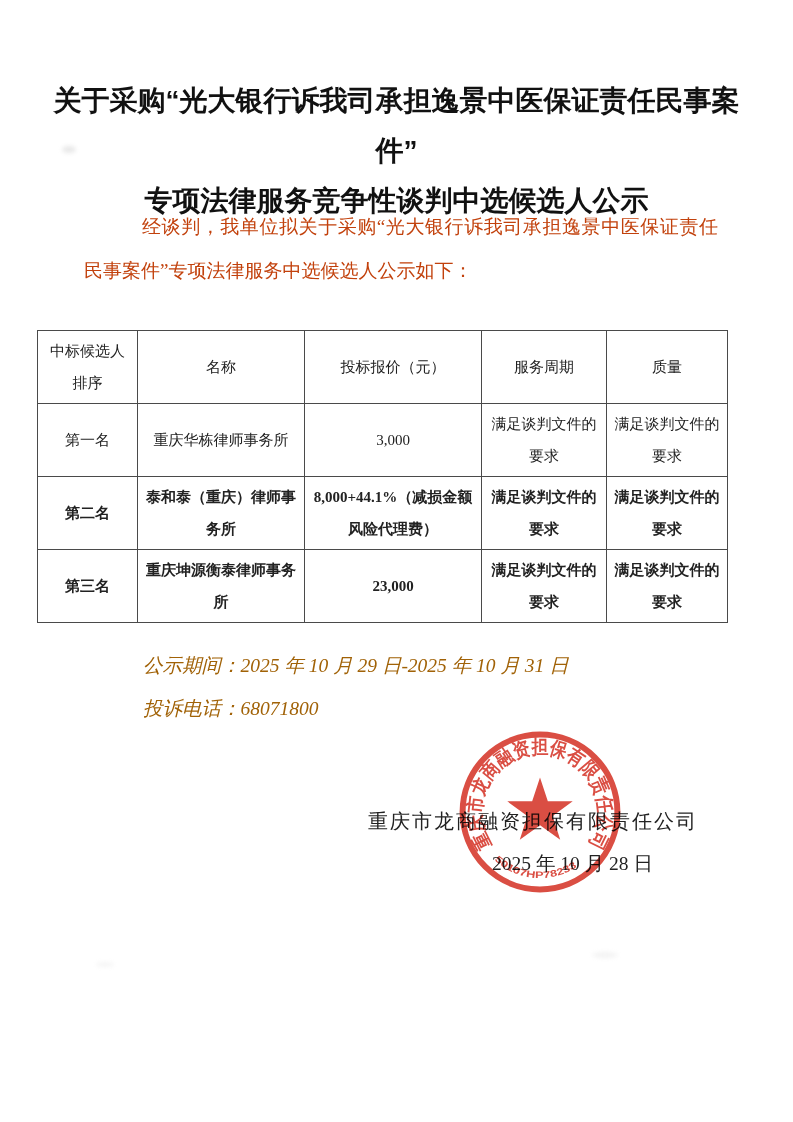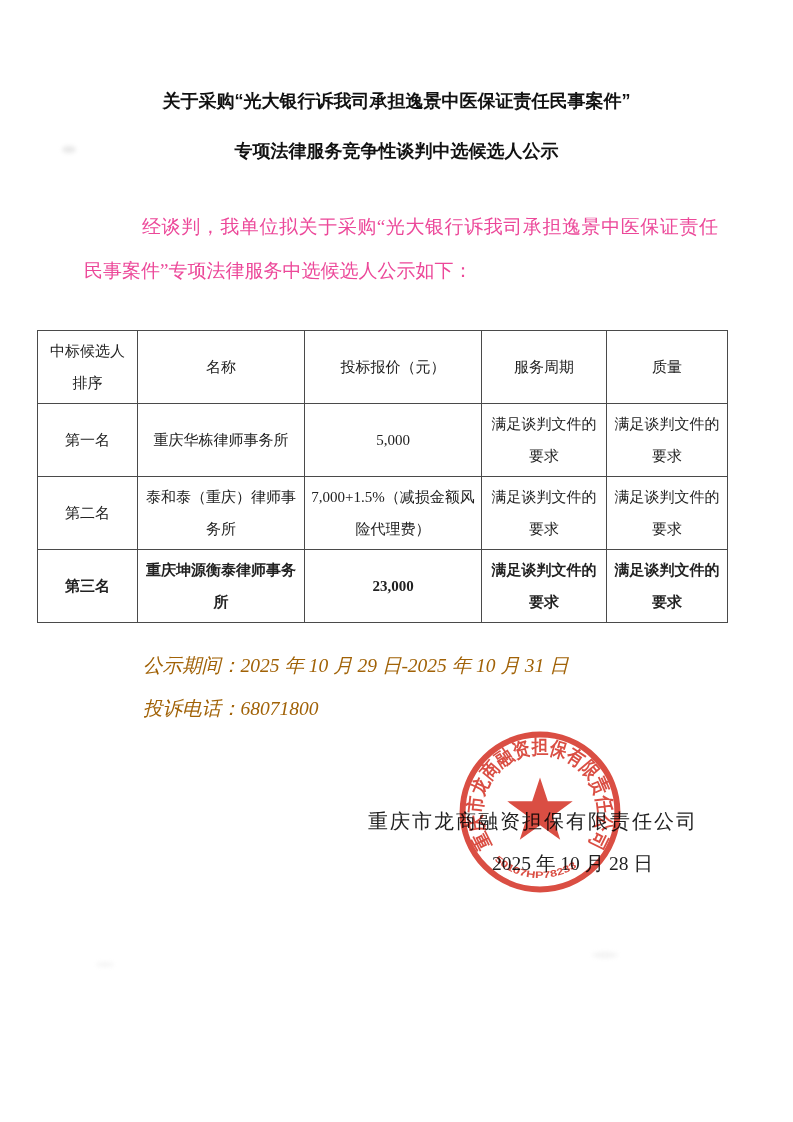--- a/index.html
+++ b/index.html
@@ -15,35 +15,35 @@
     color: #1c1c1c;
   }
   .title-block {
     position: absolute;
     top: 76px;
     left: 40px;
     width: 713px;
     text-align: center;
     font-family: "Liberation Sans", sans-serif;
     font-weight: 700;
-    font-size: 18px;
+    font-size: 28px;
     line-height: 50px;
     color: #111;
     letter-spacing: 0px;
   }
   .intro {
     position: absolute;
     top: 205px;
     left: 84px;
     width: 634px;
     font-size: 19px;
     line-height: 44px;
     text-align: justify;
     text-indent: 58px;
-    color: #ec4899;
+    color: #c2410c;
   }
   table.bid-table {
     position: absolute;
     top: 330px;
     left: 37px;
     width: 690px;
     border-collapse: collapse;
     table-layout: fixed;
     font-size: 15px;
     color: #222;
@@ -51,21 +51,21 @@
   table.bid-table th, table.bid-table td {
     border: 1.4px solid #4a4a4a;
     text-align: center;
     vertical-align: middle;
     font-weight: normal;
     padding: 4px 6px;
     line-height: 32px;
   }
   table.bid-table thead th { height: 66px; }
   table.bid-table tbody tr.r1 td { height: 66px; }
-  table.bid-table tbody tr.r2 td { height: 69px; }
+  table.bid-table tbody tr.r2 td { height: 69px; font-weight: bold; }
   table.bid-table tbody tr.r3 td { height: 66px; font-weight: bold; }
   .notice-block {
     position: absolute;
     top: 644px;
     left: 143px;
     font-size: 19.5px;
     line-height: 43px;
     color: #a16207;
     white-space: nowrap;
     font-style: italic;
@@ -136,28 +136,28 @@
         <th>名称</th>
         <th>投标报价（元）</th>
         <th>服务周期</th>
         <th>质量</th>
       </tr>
     </thead>
     <tbody>
       <tr class="r1">
         <td>第一名</td>
         <td>重庆华栋律师事务所</td>
-        <td>5,000</td>
+        <td>3,000</td>
         <td>满足谈判文件的要求</td>
         <td>满足谈判文件的要求</td>
       </tr>
       <tr class="r2">
         <td>第二名</td>
         <td>泰和泰（重庆）律师事务所</td>
-        <td>7,000+1.5%（减损金额风险代理费）</td>
+        <td>8,000+44.1%（减损金额风险代理费）</td>
         <td>满足谈判文件的要求</td>
         <td>满足谈判文件的要求</td>
       </tr>
       <tr class="r3">
         <td>第三名</td>
         <td>重庆坤源衡泰律师事务所</td>
         <td>23,000</td>
         <td>满足谈判文件的要求</td>
         <td>满足谈判文件的要求</td>
       </tr>

